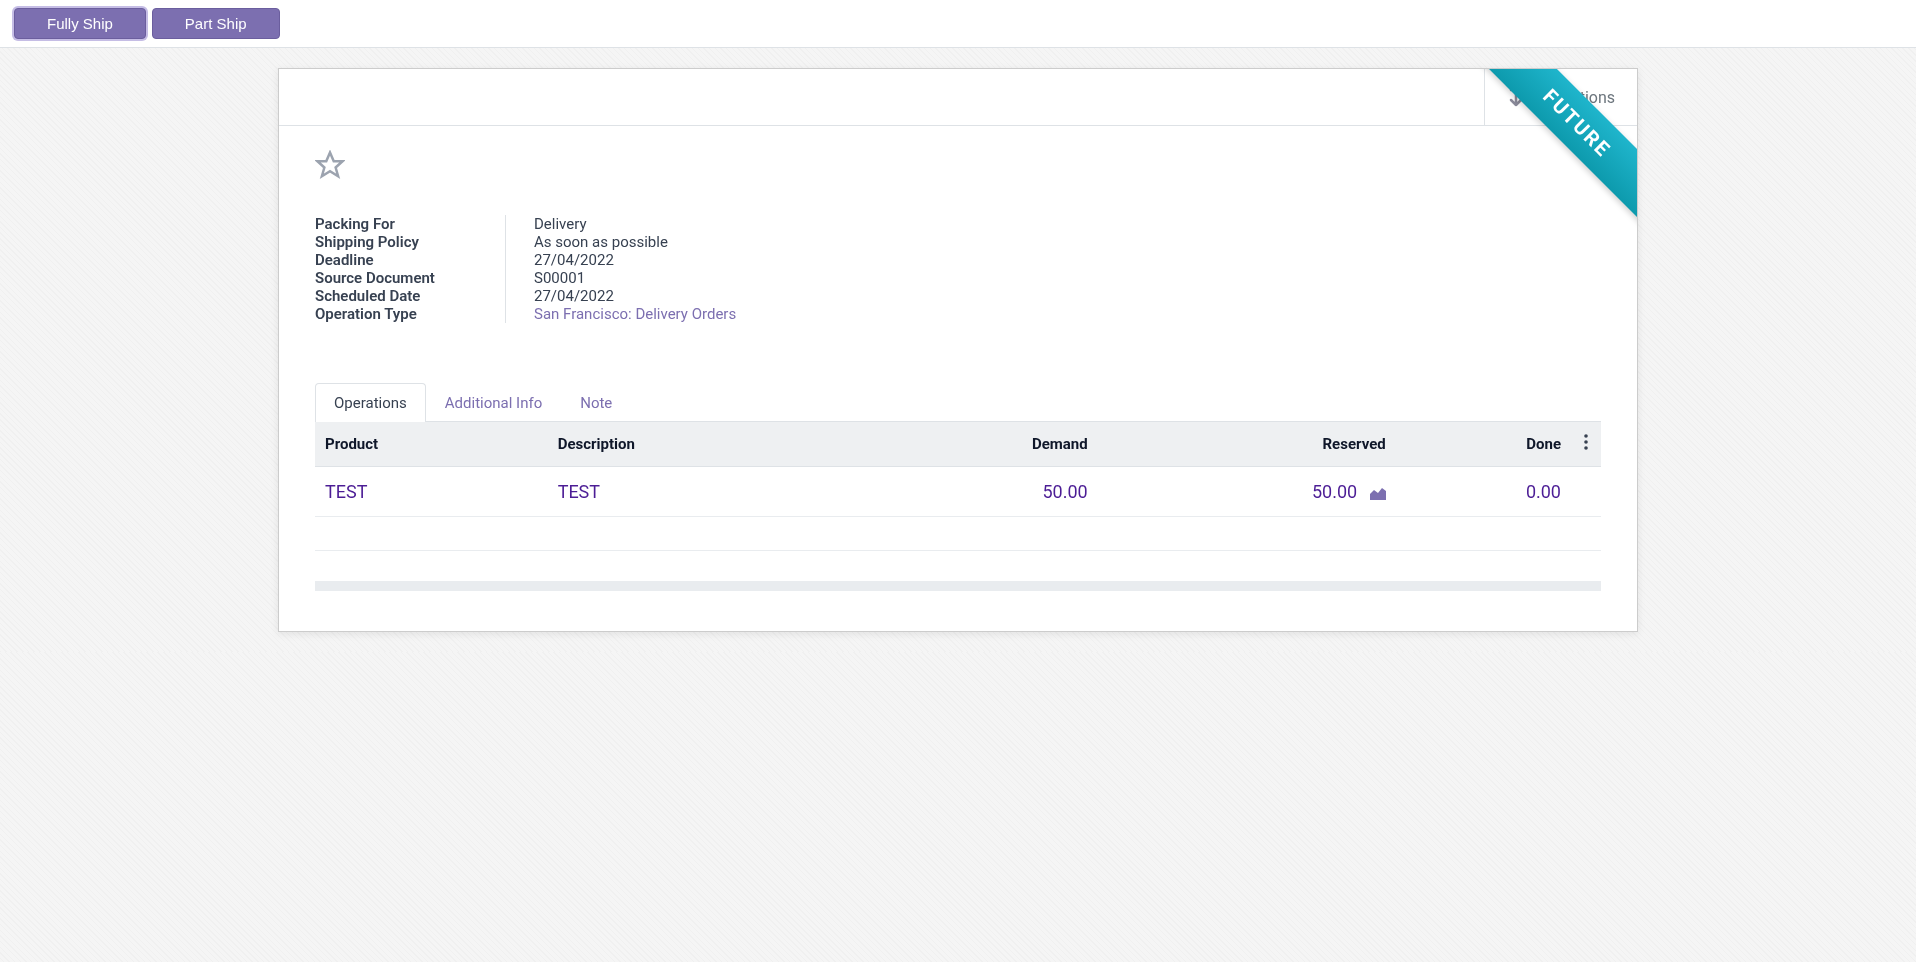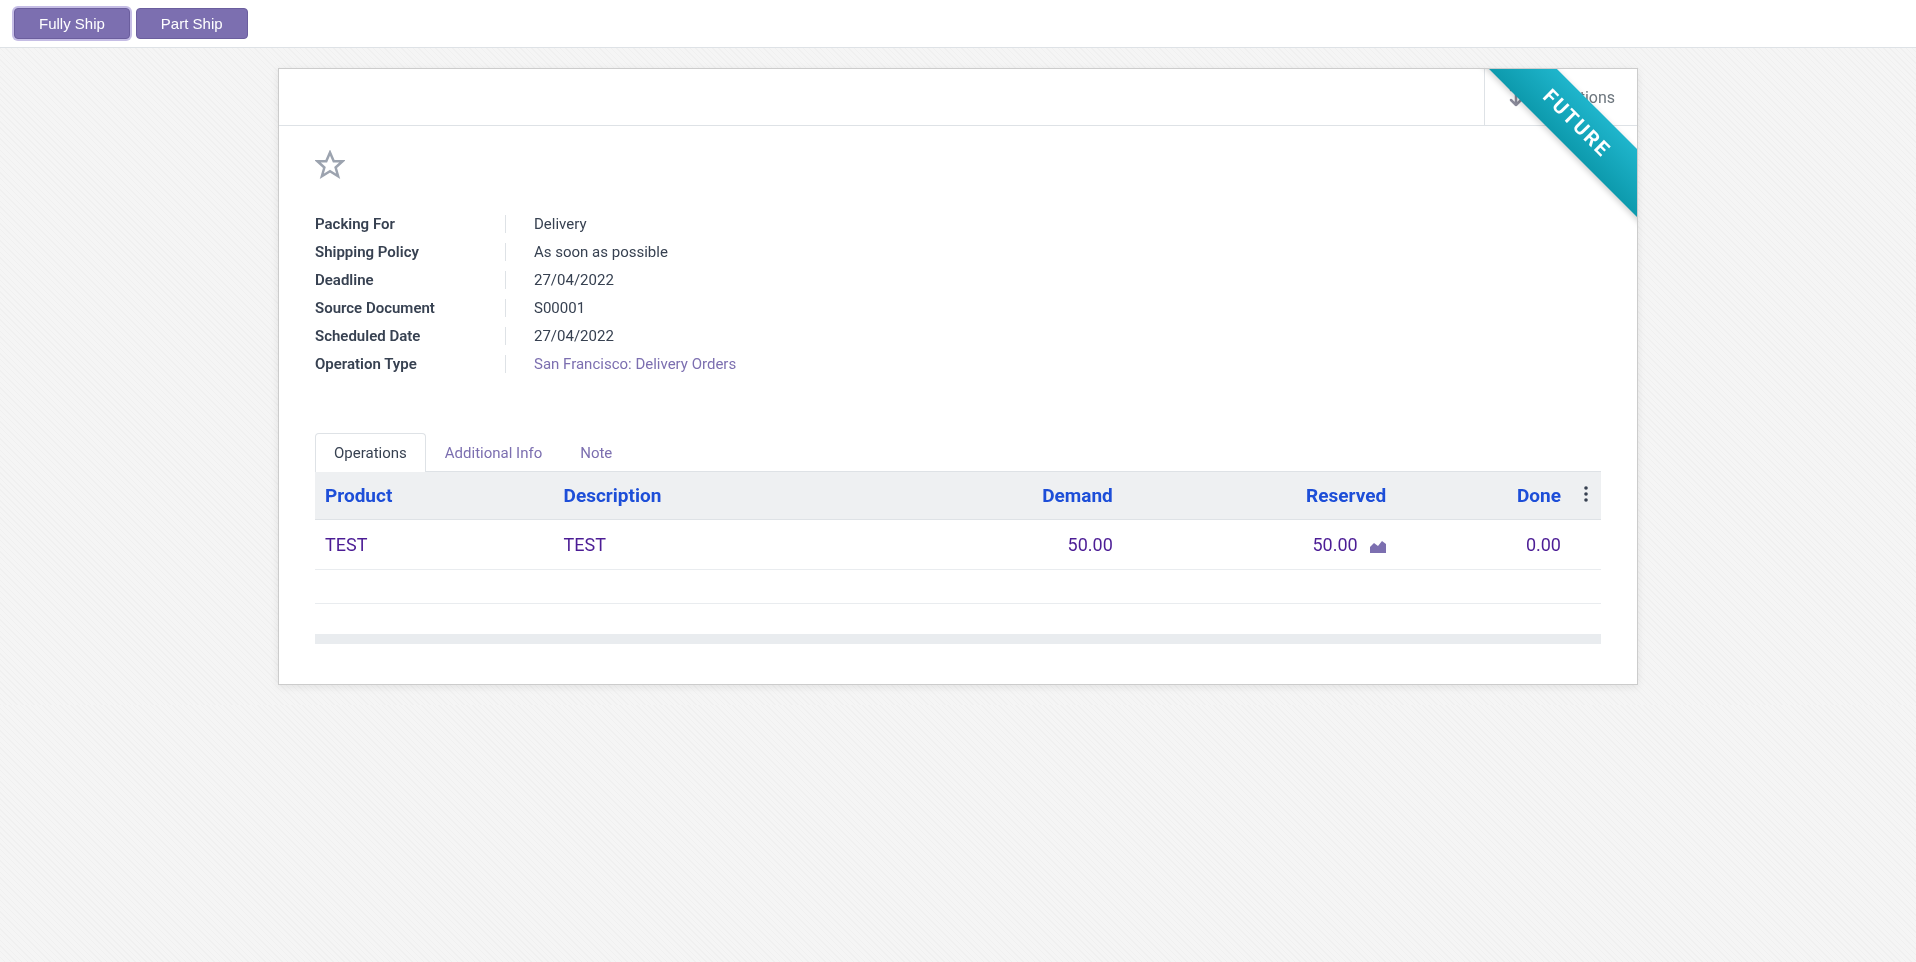--- a/index.html
+++ b/index.html
@@ -23,21 +23,21 @@
       padding: 8px 14px;
     }
     .toolbar-left {
       display: flex;
       gap: 6px;
     }
     .btn-primary {
       background: #7c6fb0;
       color: #fff;
       border: 1px solid #6b5e9e;
-      padding: 6px 24px;
+      padding: 6px 32px;
       border-radius: 4px;
       font-size: 15px;
       cursor: pointer;
     }
     .btn-primary.highlighted {
       box-shadow: 0 0 0 2px #c5bde5;
     }
     .status-bar {
       display: flex;
       align-items: center;
@@ -159,21 +159,20 @@
       stroke-width: 2;
     }
     .record-title {
       font-size: 30px;
       font-weight: 600;
       color: #4a4a5a;
     }
     .field-grid {
       display: grid;
       grid-template-columns: 190px auto;
-      row-gap: 10px;
       margin-bottom: 60px;
       max-width: 700px;
     }
     .field-label {
       font-weight: 600;
       color: #374151;
       font-size: 15px;
     }
     .field-value {
       color: #374151;
@@ -205,25 +204,25 @@
       border-radius: 4px 4px 0 0;
     }
     .data-table {
       width: 100%;
       border-collapse: collapse;
       margin-top: 0;
     }
     .data-table thead th {
       background: #eef0f2;
       font-weight: 700;
-      color: #1d4ed8;
+      color: #0f172a;
       text-align: left;
       padding: 12px 10px;
       border-bottom: 1px solid #dee2e6;
-      font-size: 19px;
+      font-size: 15px;
     }
     .data-table thead th.num {
       text-align: right;
     }
     .data-table thead th.menu-col {
       width: 30px;
       text-align: center;
     }
     .data-table tbody td {
       padding: 14px 10px;

